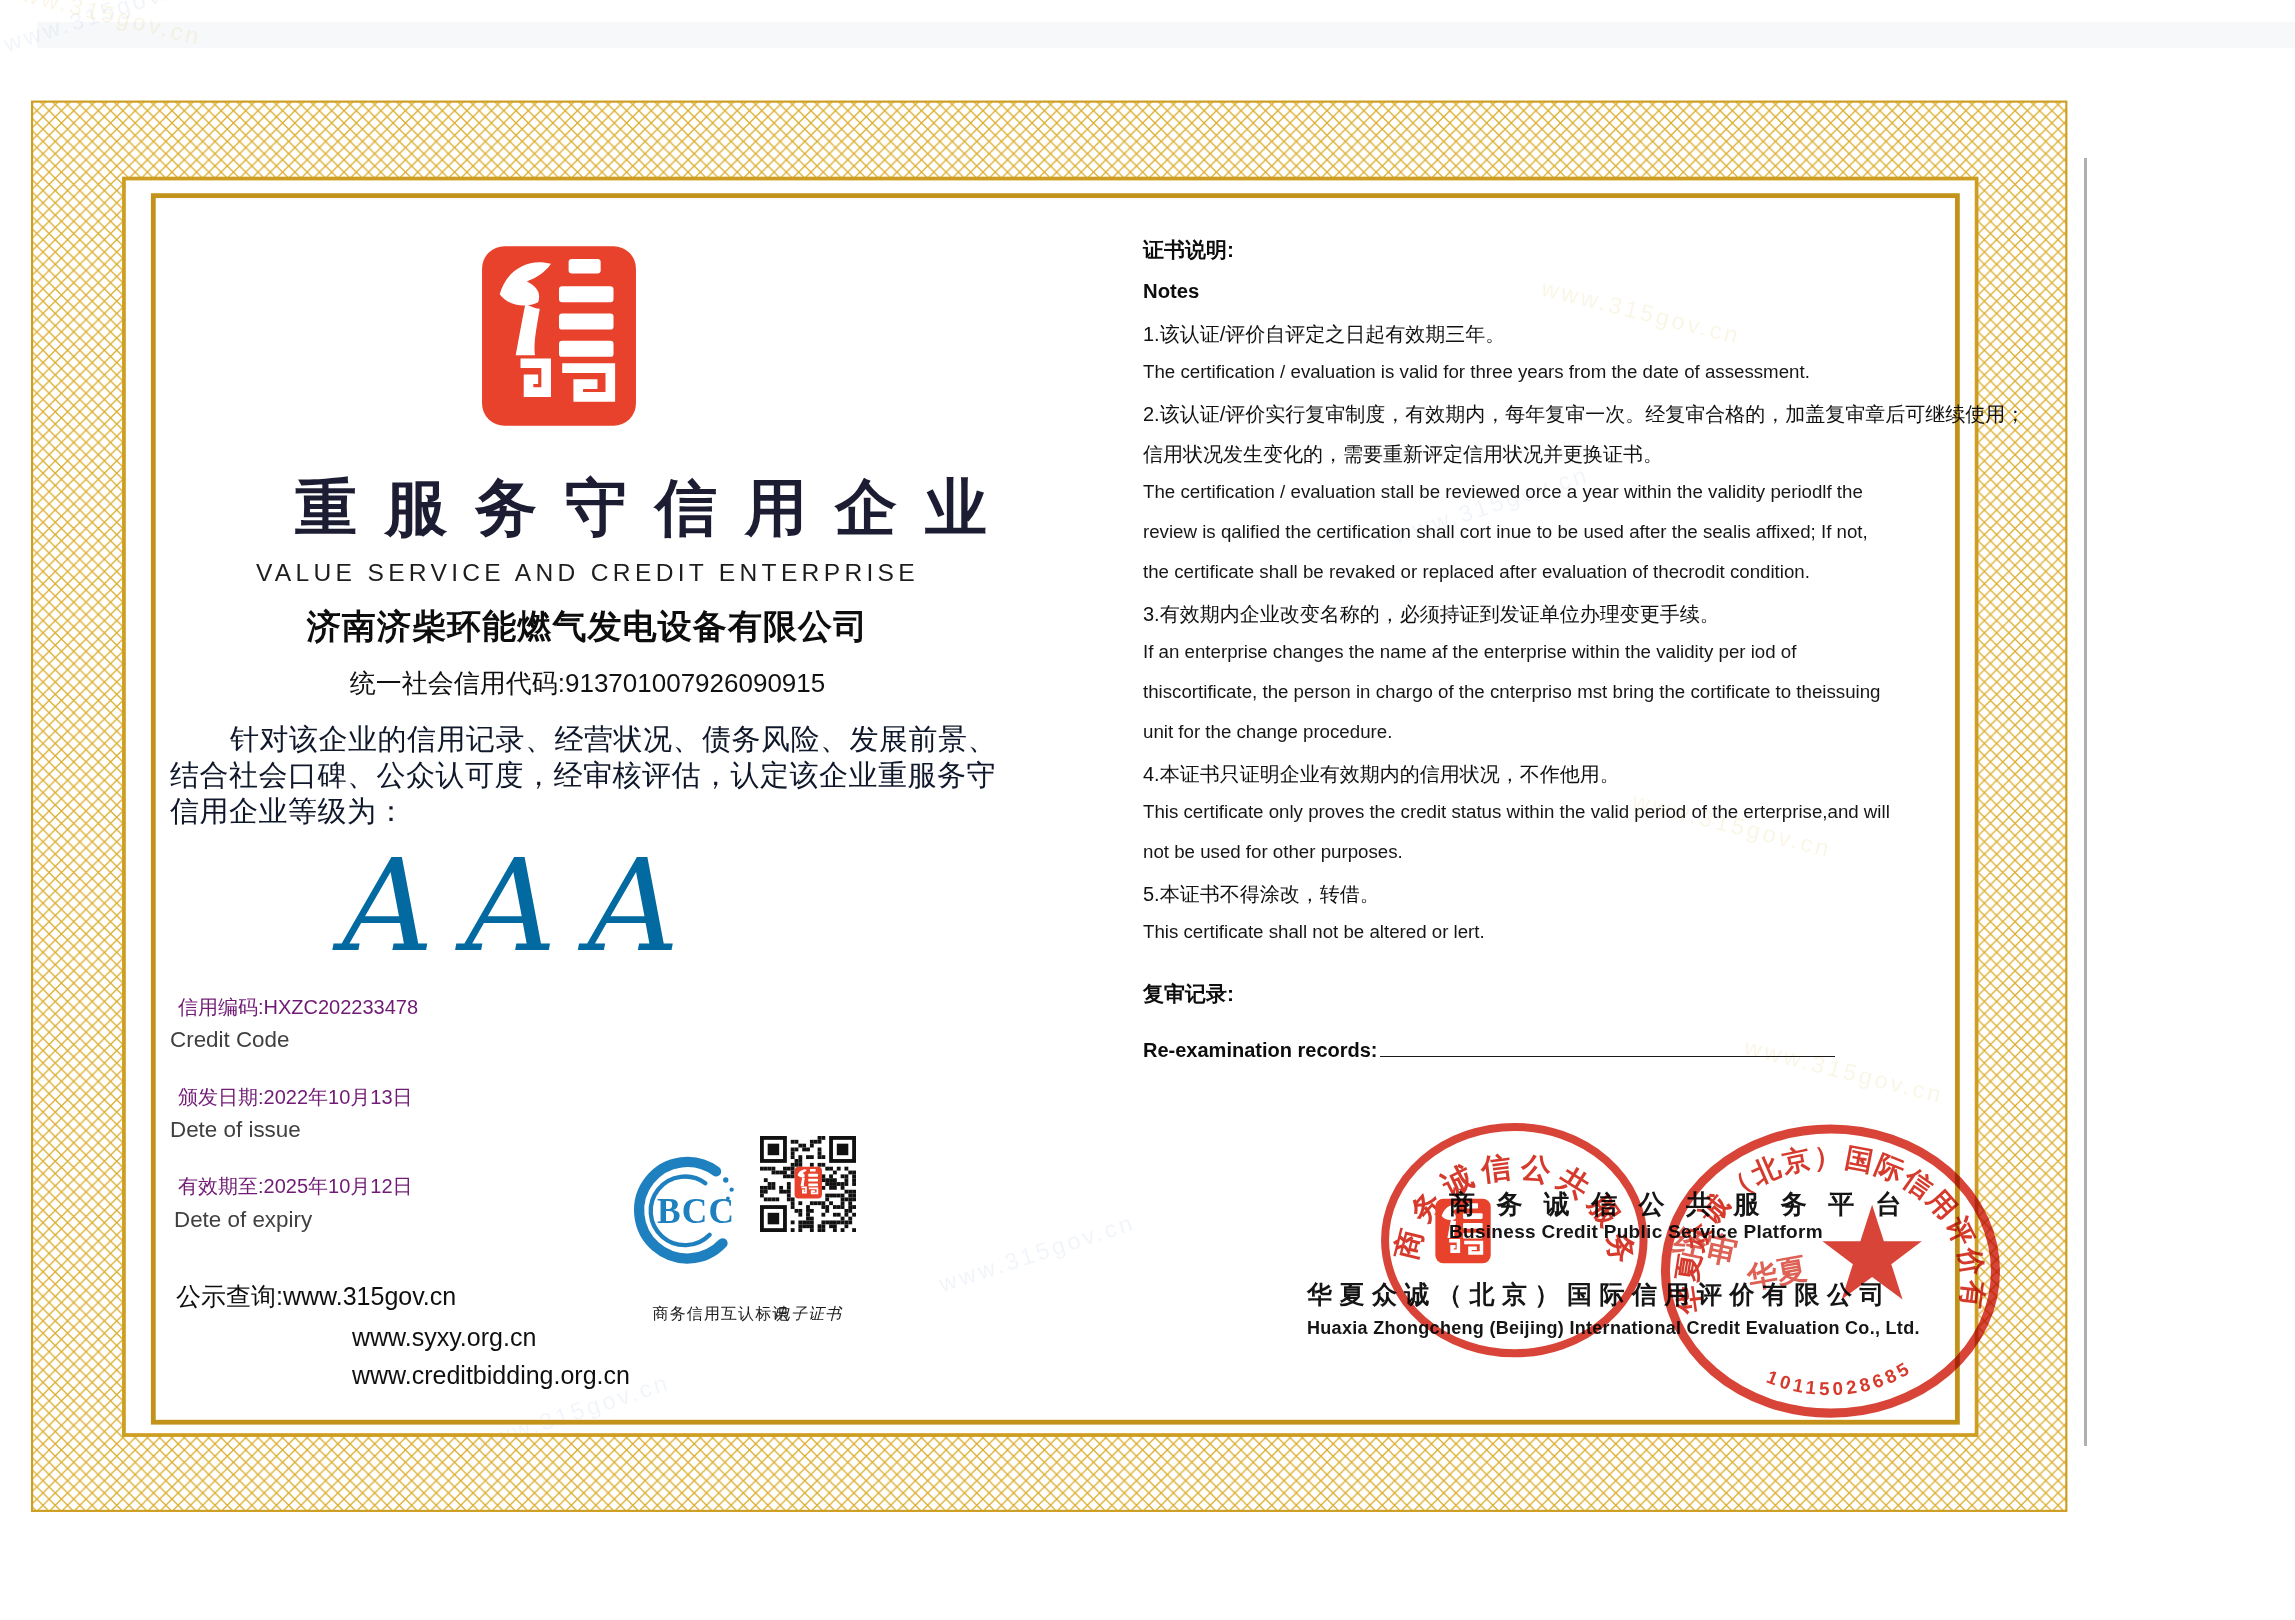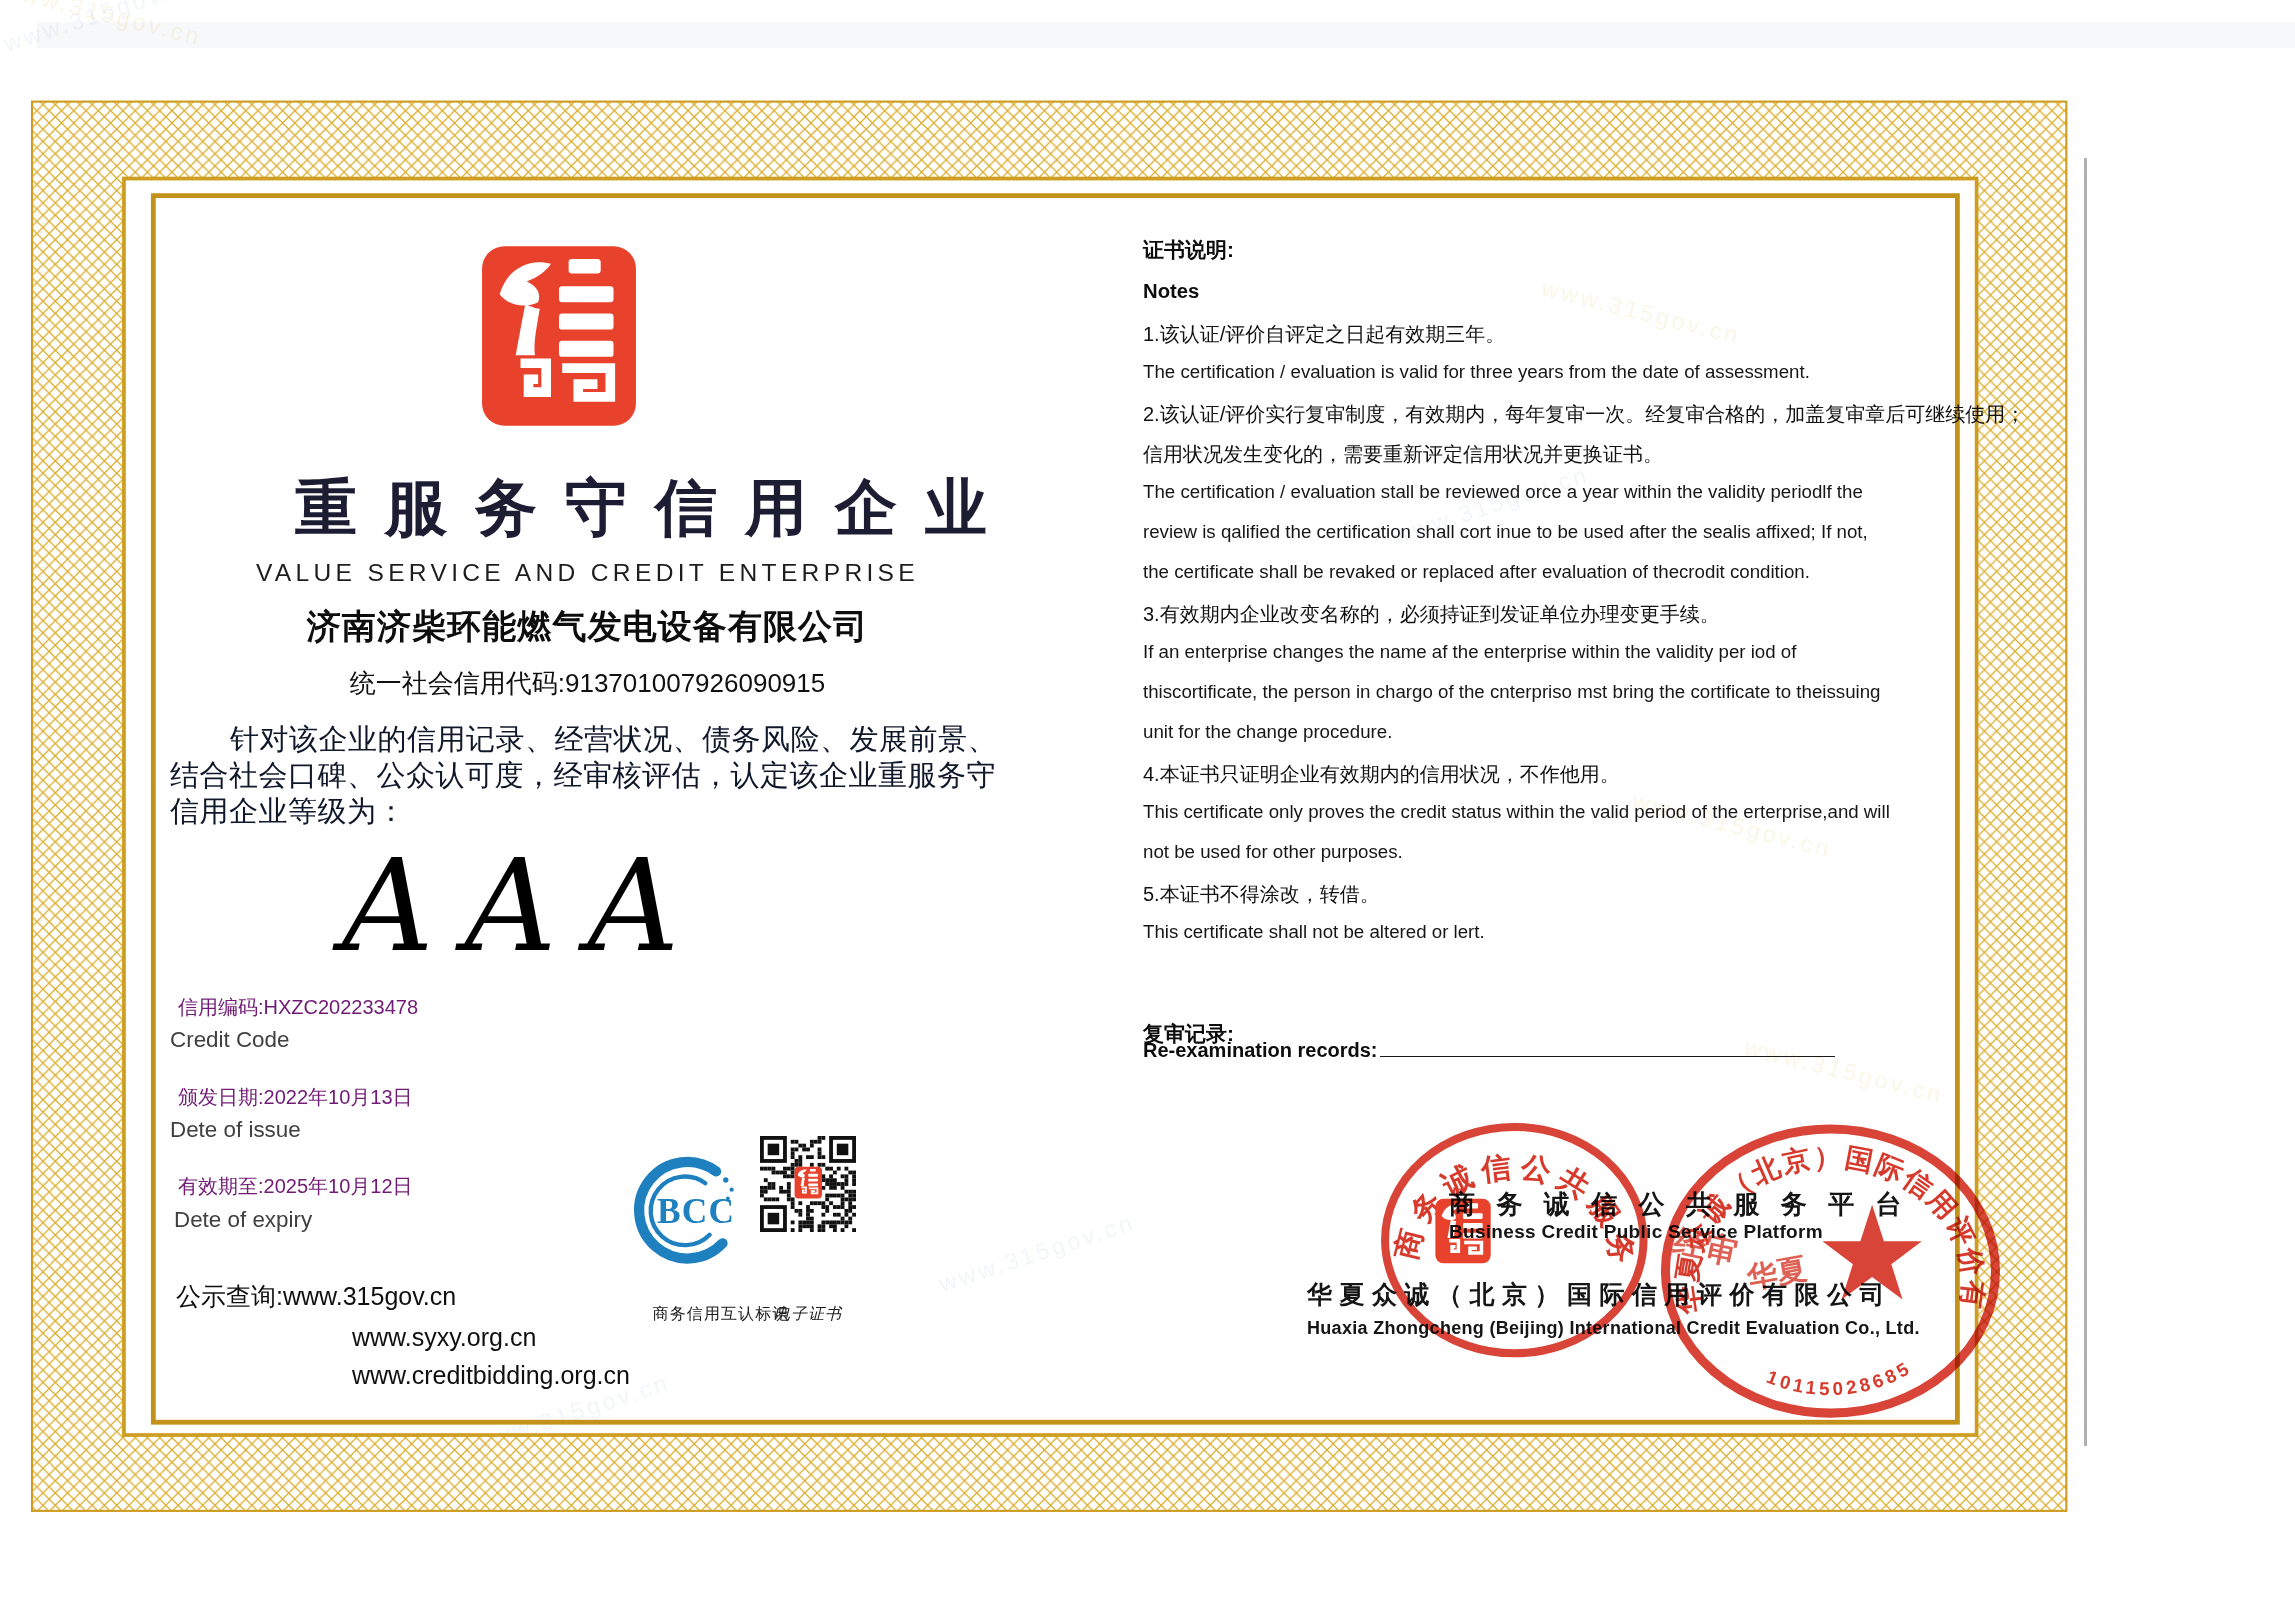--- a/index.html
+++ b/index.html
@@ -35,34 +35,34 @@
   .company{left:160px;top:604px;width:855px;text-align:center;white-space:nowrap;
            font-weight:bold;font-size:34px;letter-spacing:1.1px;color:#0d0d0d;}
   .unified{left:160px;top:666px;width:855px;text-align:center;white-space:nowrap;
            font-size:26px;color:#101010;}
   .body-par{left:170px;top:721px;width:780px;font-size:29px;line-height:36px;
             letter-spacing:0.5px;color:#0f172a;}
   .body-par .ln{white-space:nowrap;}
   .body-par .ln.indent{text-indent:60px;}
   .rating{left:342px;top:849px;font-family:"DejaVu Serif","Liberation Serif",serif;
           font-style:italic;font-size:127px;line-height:115px;letter-spacing:31px;
-          color:#000000;white-space:nowrap;}
+          color:#0369a1;white-space:nowrap;}
   .fld-cn{font-size:20px;color:#701a75;white-space:nowrap;margin-left:8px;}
   .fld-en{font-size:22.4px;color:#404040;white-space:nowrap;}
   .q-line{font-size:25px;color:#0f0f0f;white-space:nowrap;}
   .cap{font-size:16px;color:#1c1c1c;letter-spacing:1.1px;}
 
   
   .notes{left:1143px;top:236px;width:844px;}
   .notes .h-cn{height:44px;font-size:21px;font-weight:bold;color:#0d0d0d;}
   .notes .h-en{height:41px;font-size:20.3px;font-weight:bold;color:#0d0d0d;}
   .notes .ln{height:40px;white-space:nowrap;}
   .notes .cn{font-size:20px;color:#111;}
   .notes .en{font-size:18.7px;color:#161616;}
-  .review-cn{left:1143px;top:1020px;font-size:21px;font-weight:bold;color:#0d0d0d;white-space:nowrap;}
+  .review-cn{left:1143px;top:980px;font-size:21px;font-weight:bold;color:#0d0d0d;white-space:nowrap;}
   .review-row{left:1143px;top:1038px;font-size:20px;font-weight:bold;color:#0d0d0d;white-space:nowrap;}
   .review-row .uline{display:inline-block;width:455px;height:18px;border-bottom:1.6px solid #1a1a1a;margin-left:2.1px;}
 
   
   .stamps{left:1298px;top:1101px;mix-blend-mode:multiply;}
   .stamp-black{mix-blend-mode:multiply;color:#151515;font-weight:bold;white-space:nowrap;}
   .s-l1cn{left:1449px;top:1187px;font-size:26px;letter-spacing:21.4px;}
   .s-l1en{left:1449px;top:1221px;font-size:19px;letter-spacing:0.3px;}
   .s-l2cn{left:1307px;top:1278px;font-size:25px;letter-spacing:7.5px;}
   .s-l2en{left:1307px;top:1318px;font-size:18px;letter-spacing:0.3px;}

